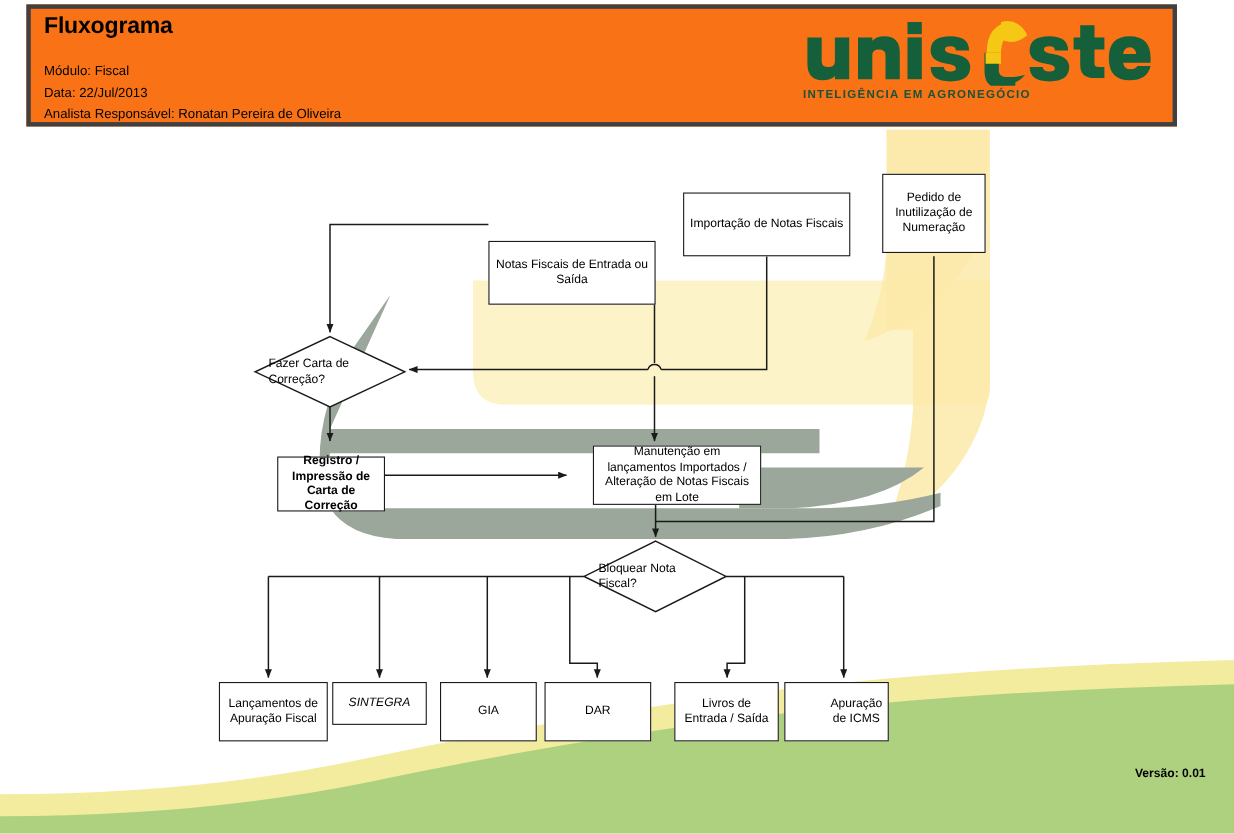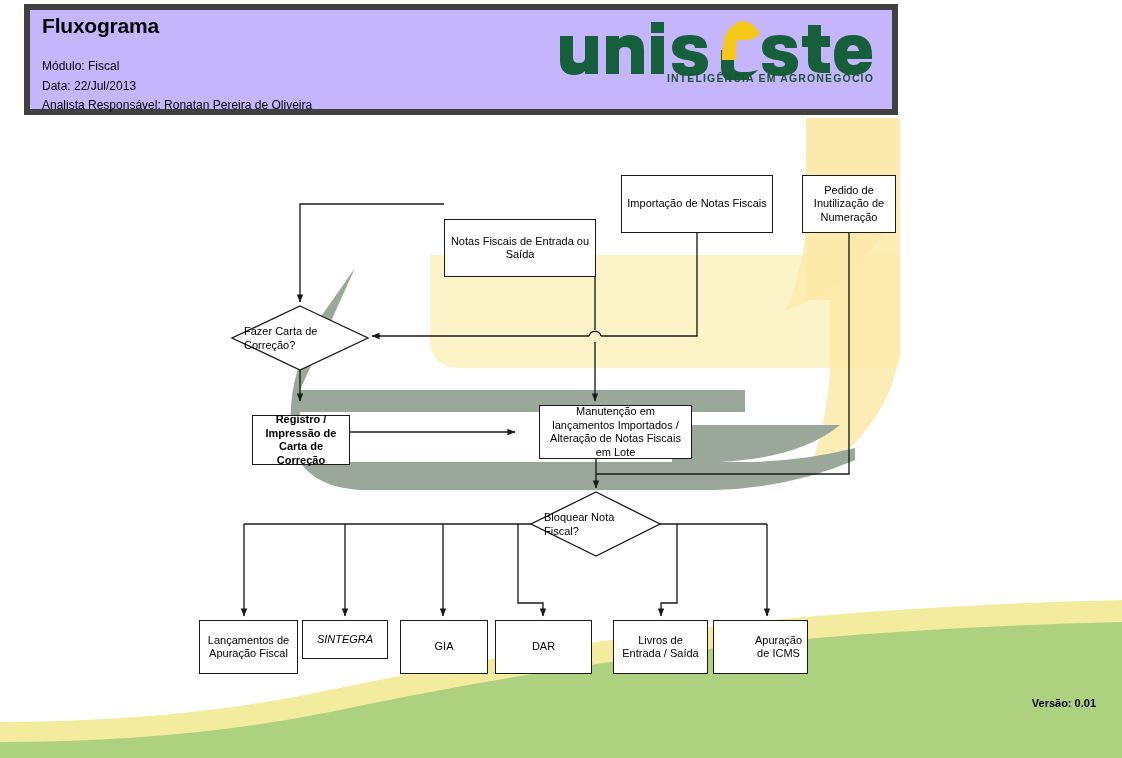--- a/index.html
+++ b/index.html
@@ -20,24 +20,24 @@
     position:absolute;
     left:0;top:0;
     width:1122px;height:758px;
     pointer-events:none;
   }
   
   #header-panel{
     position:absolute;
     left:24px;
     top:4px;
-    width:874px;
+    width:1046px;
     height:111px;
-    border:6px solid #404040;
-    background:#c4b5fd;
+    border:4px solid #404040;
+    background:#f97316;
     box-sizing:border-box;
     z-index:20;
   }
   #header-title{
     position:absolute;
     left:12px;
     top:4px;
     font-size:21px;
     font-weight:bold;
     color:#000000;
@@ -63,23 +63,23 @@
     height:88px;
   }
   #logo-wordmark{
     position:absolute;
     left:0;top:0;
     width:318px;height:60px;
   }
   #logo-tagline{
     position:absolute;
     left:0;
-    top:52px;
+    top:62px;
     width:318px;
-    text-align:right;
+    text-align:left;
     font-size:10.5px;
     font-weight:bold;
     letter-spacing:1.15px;
     color:#1d5236;
     white-space:nowrap;
   }
   
   #flow{
     position:absolute;
     left:0;top:0;
@@ -238,21 +238,21 @@
   </div>
 
   <div class="node-box" style="left:444px;top:175px;width:152px;height:58px;margin-top:44px;">
     <span class="node-text">Notas Fiscais de Entrada ou Saída</span>
   </div>
 
   <div class="node-box" style="left:621px;top:175px;width:152px;height:58px;">
     <span class="node-text">Importação de Notas Fiscais</span>
   </div>
 
-  <div class="node-box" style="left:802px;top:175px;width:94px;height:58px;">
+  <div class="node-box" style="left:802px;top:158px;width:94px;height:72px;">
     <span class="node-text">Pedido de Inutilização de Numeração</span>
   </div>
 
   <div class="diamond-label" style="left:244px;top:325px;width:112px;">
     <span>Fazer Carta de Correção?</span>
   </div>
 
   <div class="node-box" style="left:252px;top:415px;width:98px;height:50px;font-weight:bold;">
     <span class="node-text">Registro / Impressão de Carta de Correção</span>
   </div>

